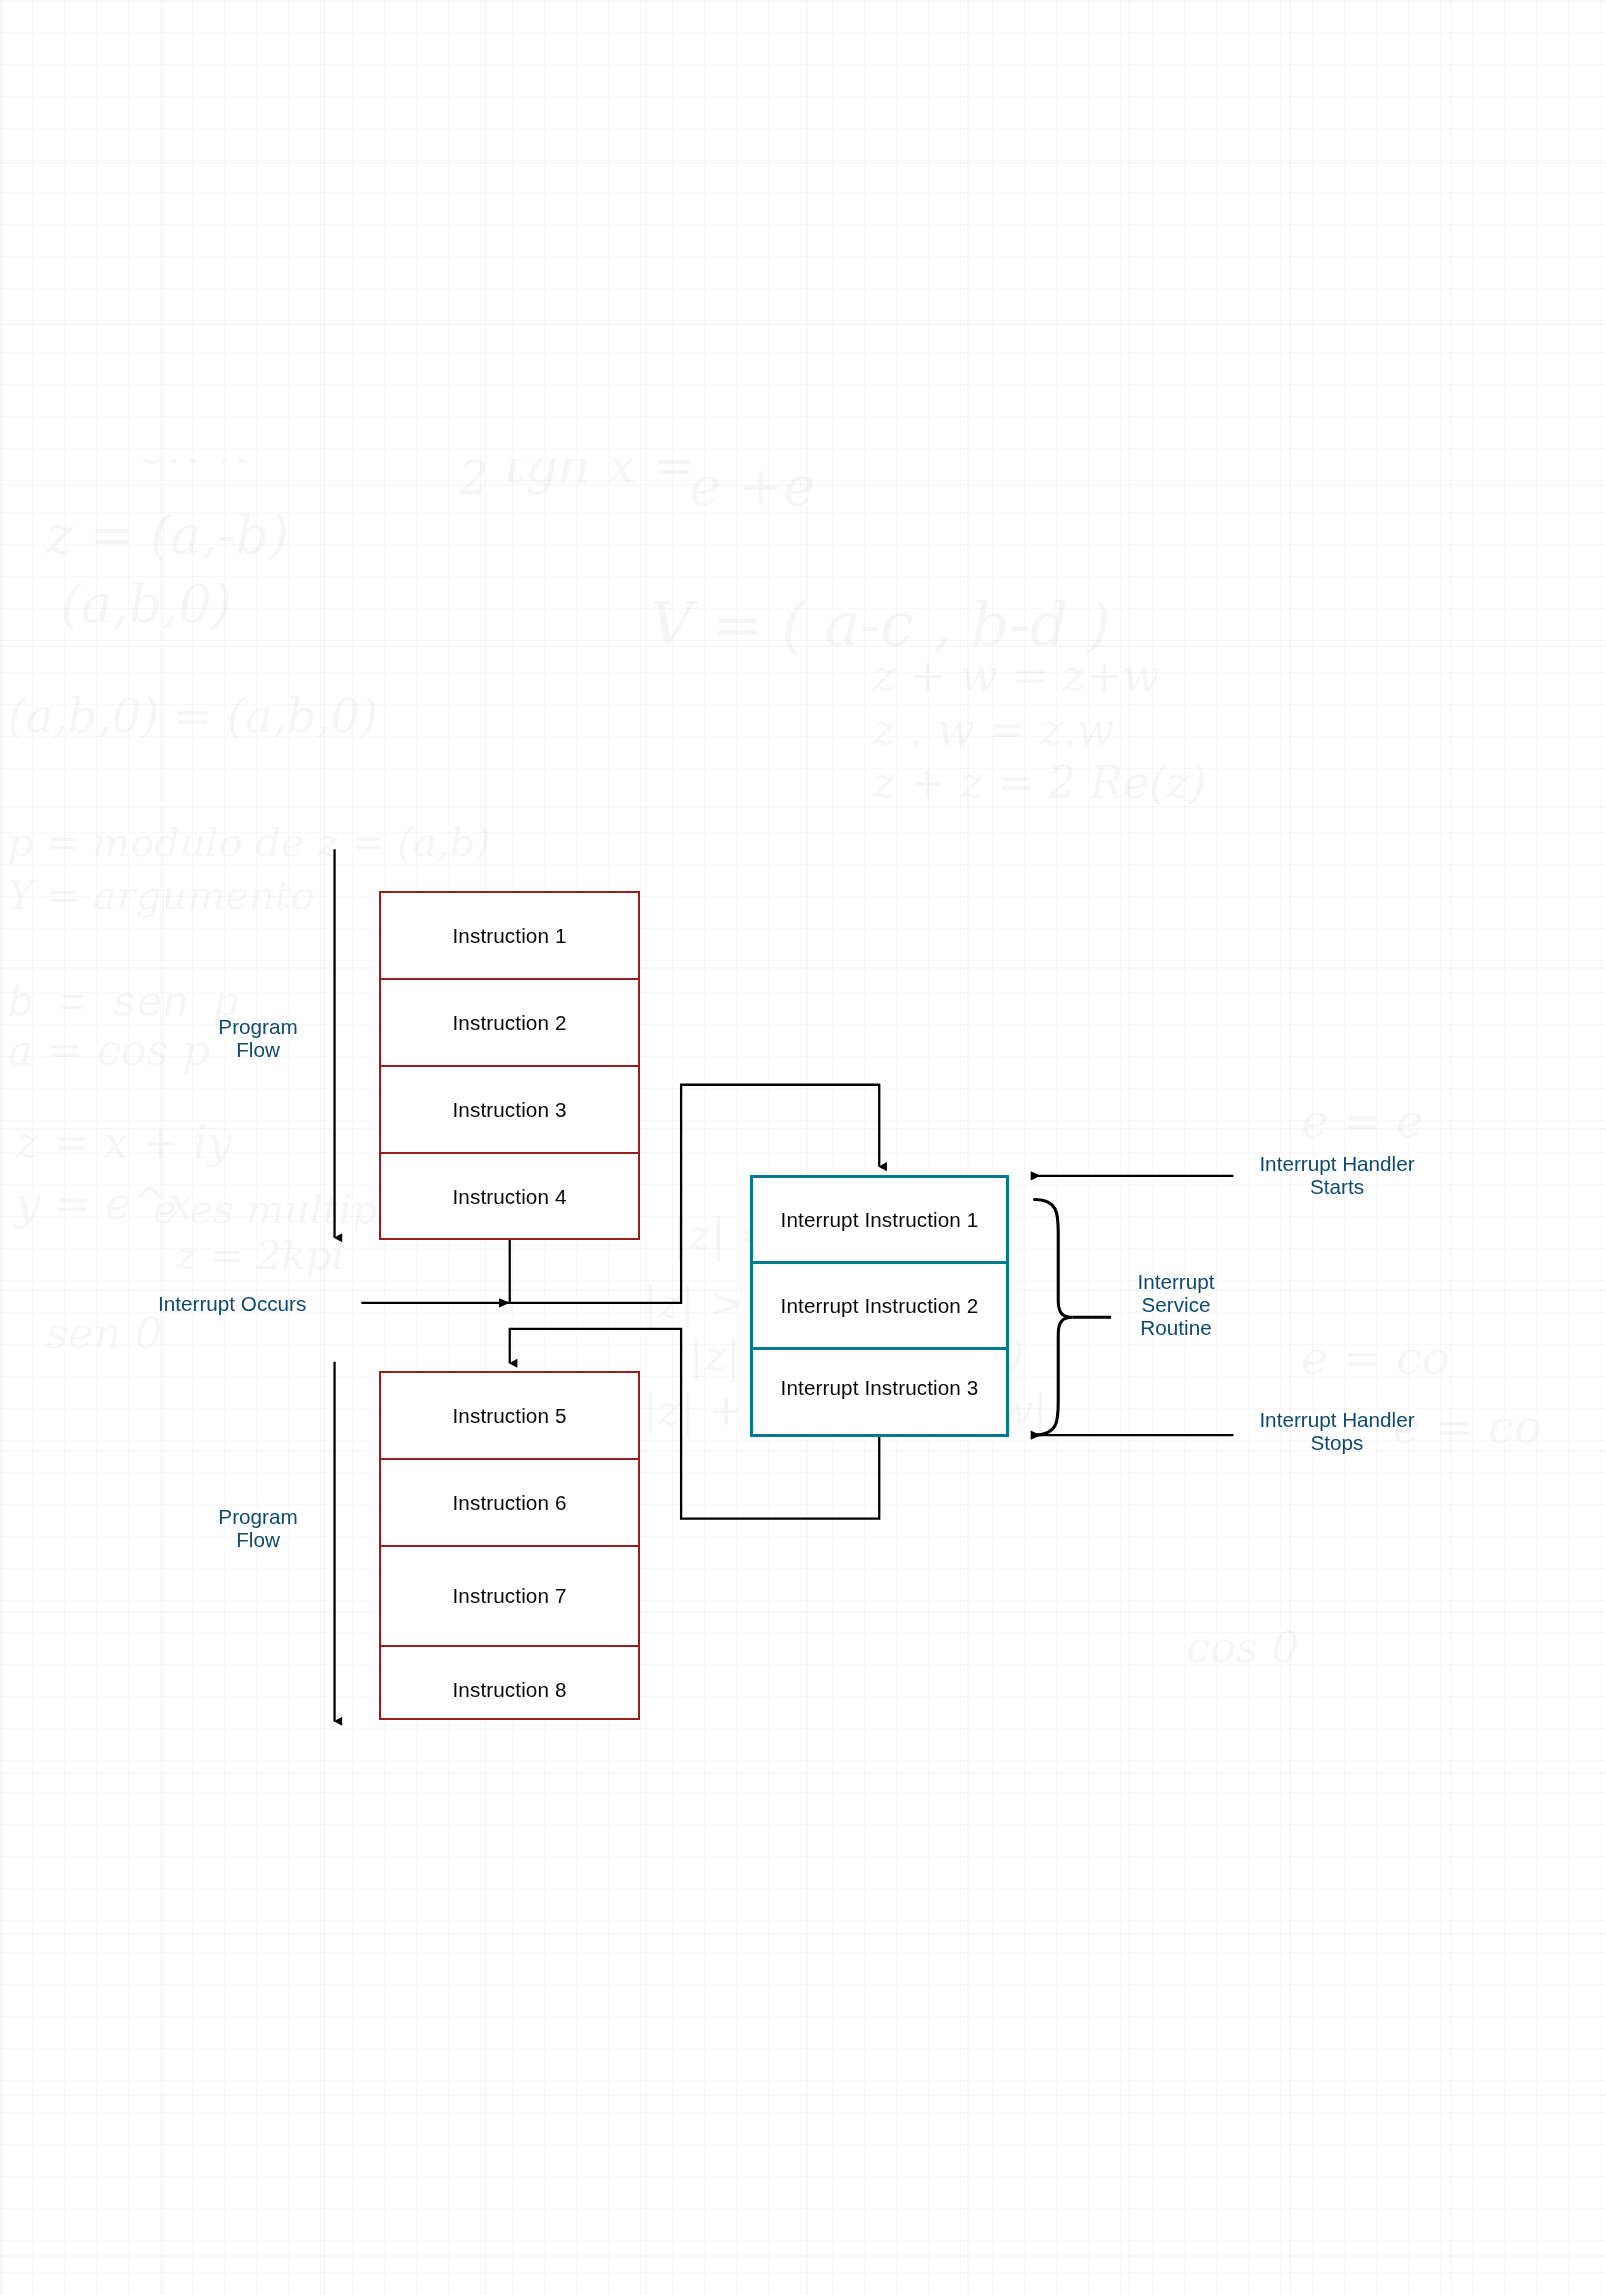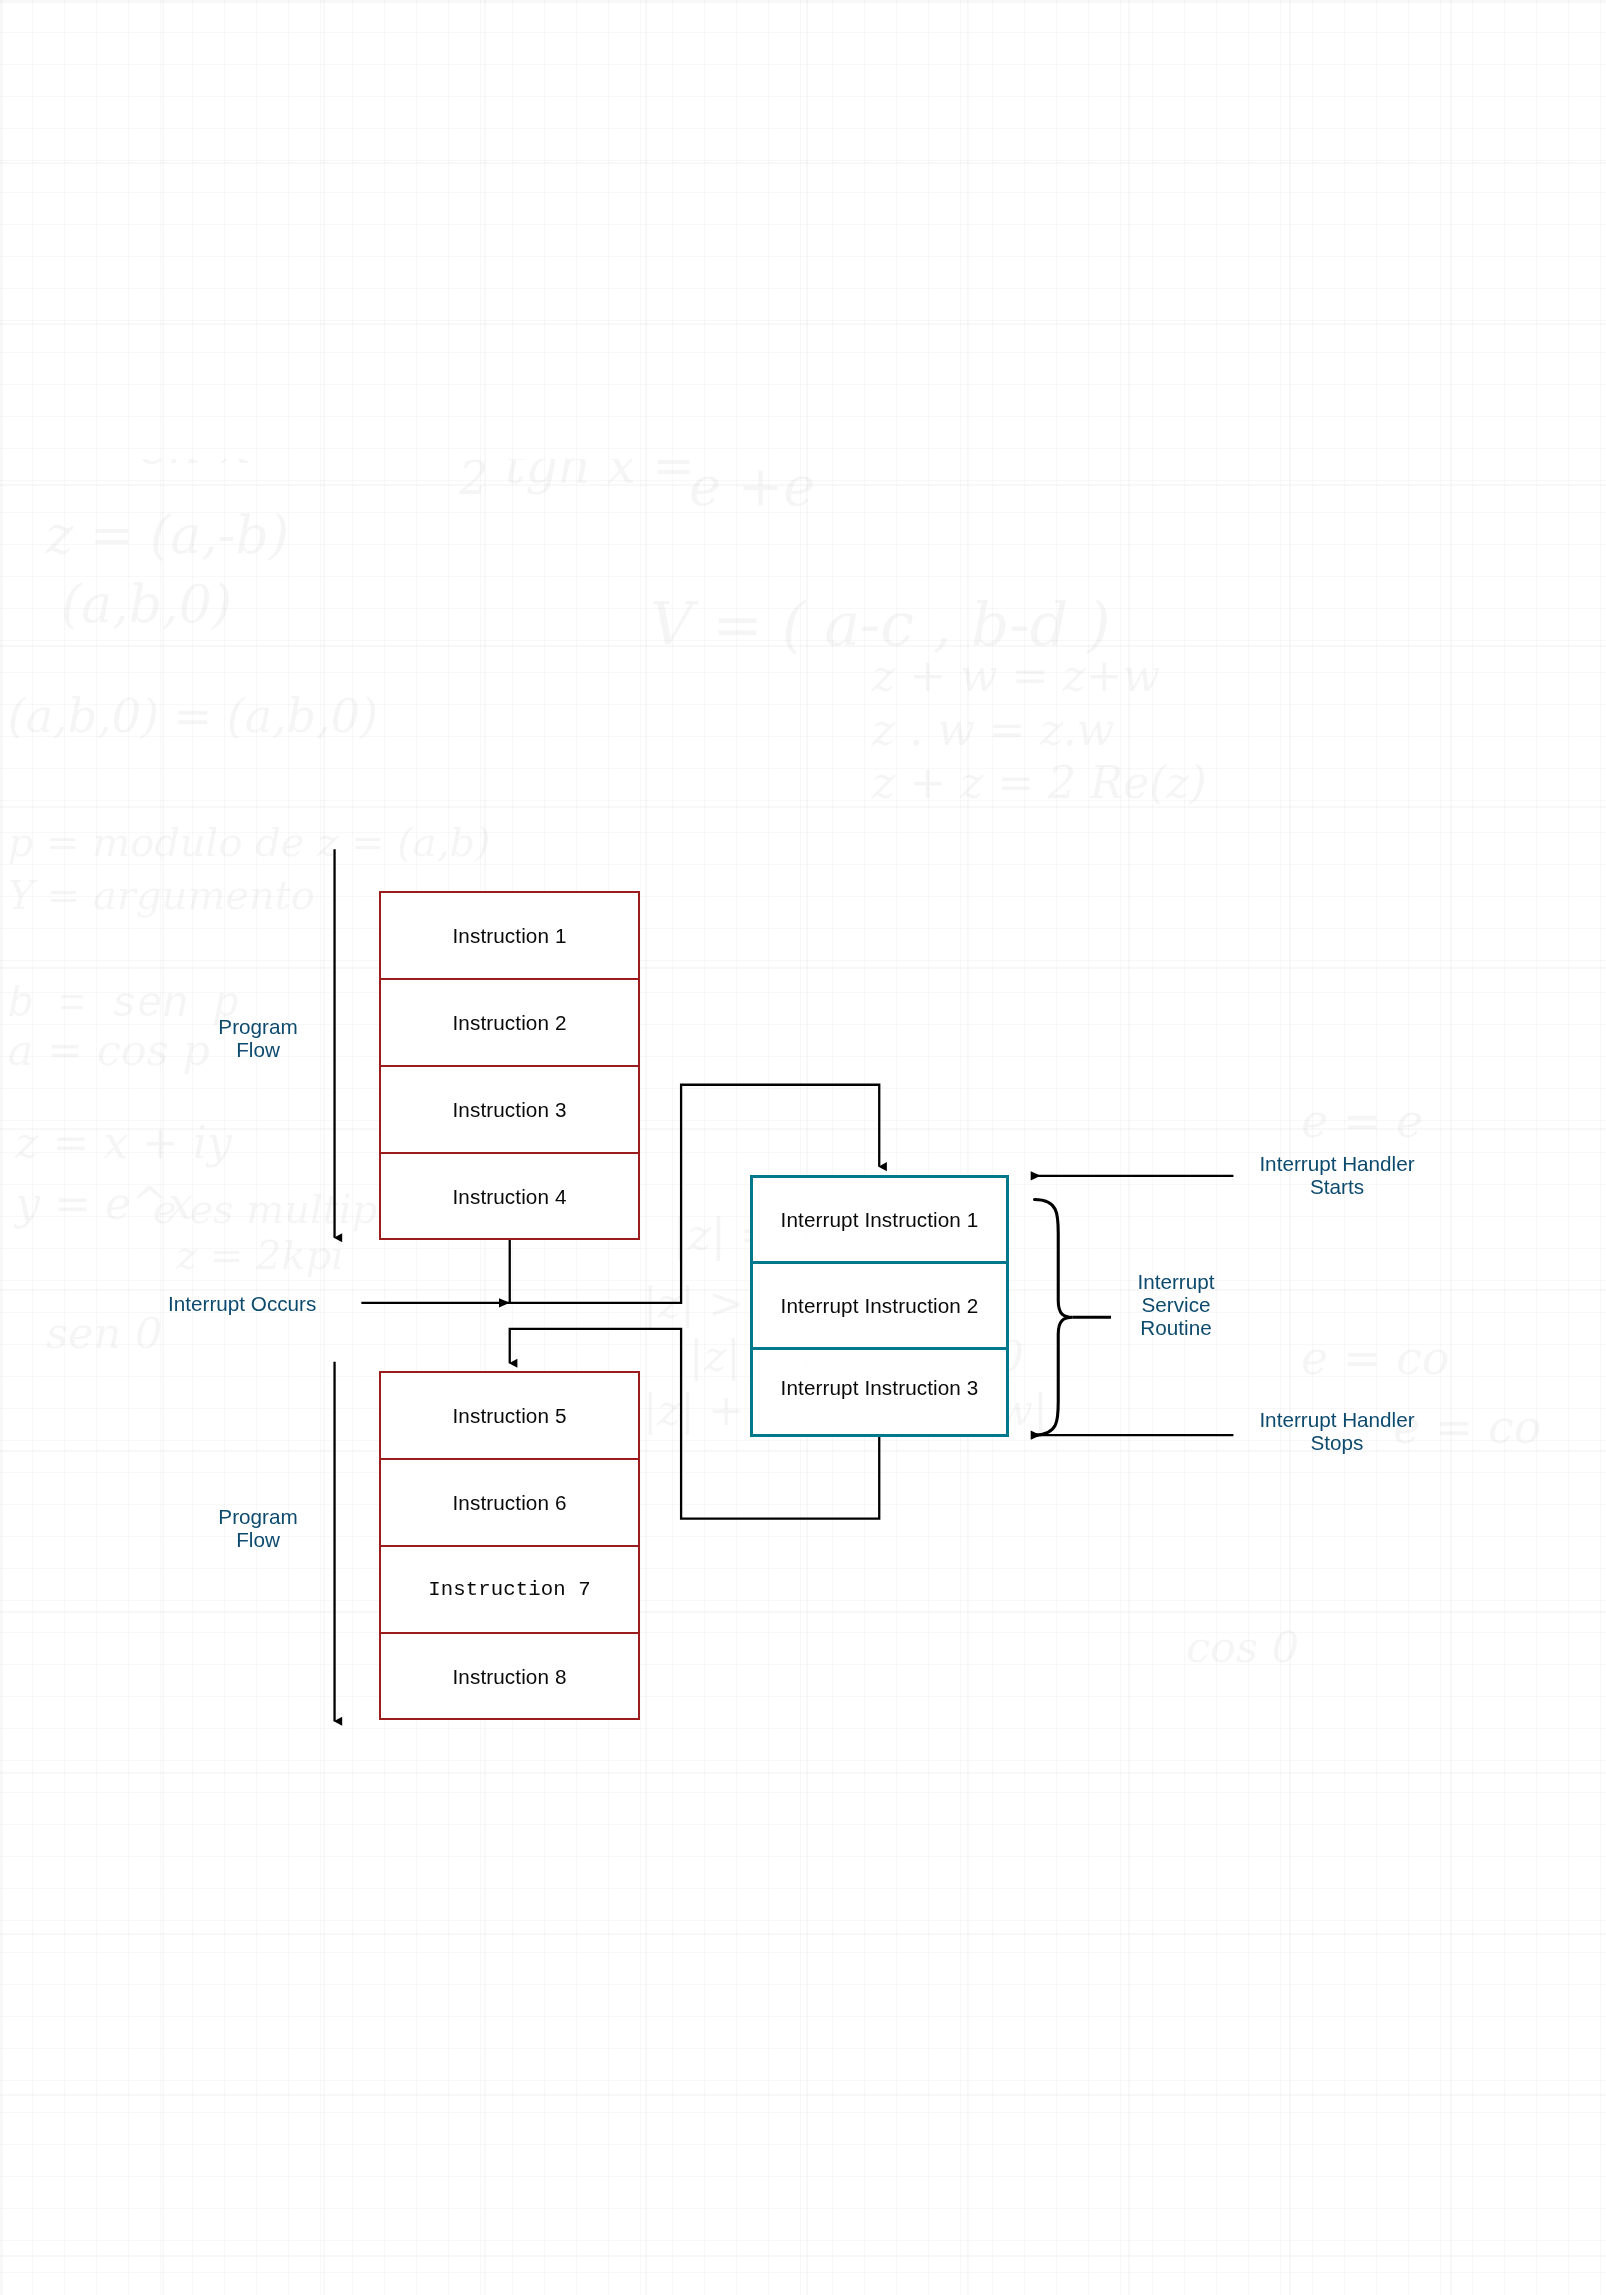--- a/index.html
+++ b/index.html
@@ -181,31 +181,31 @@
 
 <div class="block isr" id="isr-block" style="left:750px;top:1175px;width:259px;height:262px;">
   <div class="cell" style="height:86px;">Interrupt Instruction 1</div>
   <div class="cell" style="height:86px;">Interrupt Instruction 2</div>
   <div class="cell" style="height:75px;">Interrupt Instruction 3</div>
 </div>
 
 <div class="block program" id="program-bottom" style="left:379px;top:1371px;width:261px;height:349px;">
   <div class="cell" style="height:87px;">Instruction 5</div>
   <div class="cell" style="height:87px;">Instruction 6</div>
-  <div class="cell" style="height:87px;font-family:Liberation Mono, monospace;">Instruction 7</div>
+  <div class="cell" style="height:100px;">Instruction 7</div>
   <div class="cell" style="height:85px;">Instruction 8</div>
 </div>
 
 <div class="label" style="left:197px;top:1015px;width:122px;">Program
 Flow</div>
 
 <div class="label" style="left:197px;top:1505px;width:122px;">Program
 Flow</div>
 
-<div class="label left" style="left:168px;top:1292px;width:191px;">Interrupt Occurs</div>
+<div class="label left" style="left:158px;top:1292px;width:191px;">Interrupt Occurs</div>
 
 <div class="label" style="left:1228px;top:1152px;width:218px;">Interrupt Handler
 Starts</div>
 
 <div class="label" style="left:1228px;top:1408px;width:218px;">Interrupt Handler
 Stops</div>
 
 <div class="label" style="left:1111px;top:1270px;width:130px;">Interrupt
 Service
 Routine</div>

